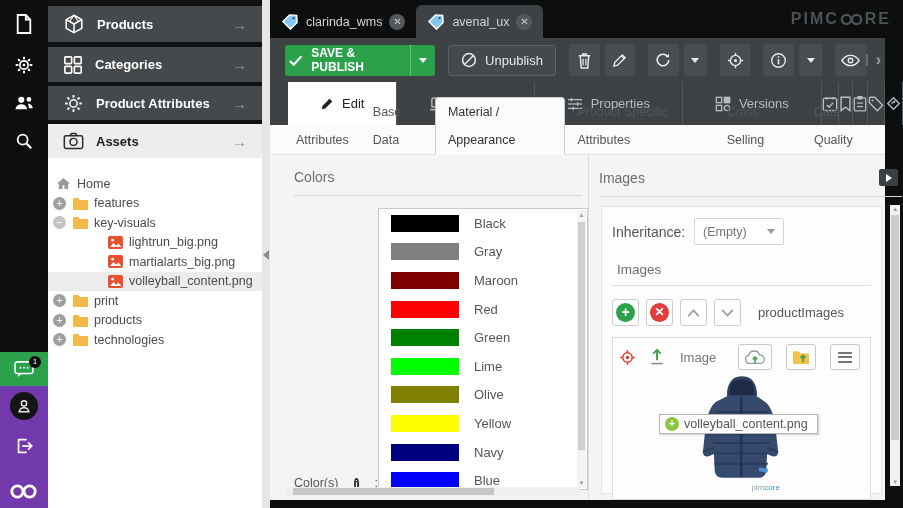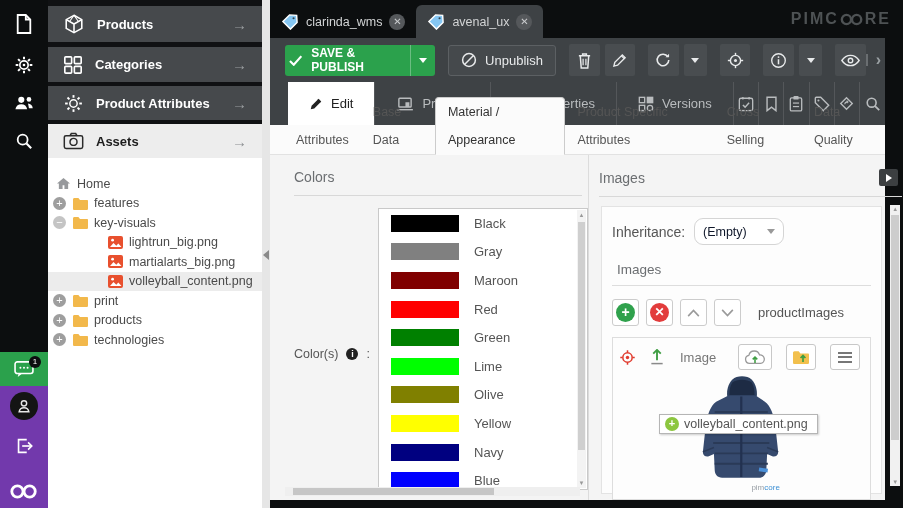--- a/index.html
+++ b/index.html
@@ -49,55 +49,55 @@
 .save-caret{background:#2ba14c;border-left:1px solid rgba(255,255,255,.3);width:26px;display:flex;align-items:center;justify-content:center}
 .unpub{margin-left:13px;height:31px;border:1px solid #5c6063;background:#45494c;border-radius:3px;color:#e8eaeb;font-size:13px;display:flex;align-items:center;gap:8px;padding:0 12px;cursor:pointer}
 .tbtn{width:32px;height:32px;background:#494d50;border-radius:2px;display:flex;align-items:center;justify-content:center;color:#e8eaeb;margin-left:5px;cursor:pointer}
 .tbtn.narrow{width:24px}
 .gap{margin-left:13px}
 .ovf{margin-left:auto;margin-right:4px;display:flex;align-items:center;gap:8px}
 .ovf .bar{width:2px;height:12px;background:#6a6e71}
 .ovf .chev{color:#9aa0a3;font-size:16px;font-weight:bold}
 
 .edittabs{position:absolute;top:82px;left:0;width:615px;height:43px;background:#3e4245;display:flex}
-.etab{display:flex;align-items:center;gap:8px;padding:0 21px;color:#b9bcbe;font-size:13px;border-right:1px solid #54575a;cursor:pointer}
+.etab{display:flex;align-items:center;gap:8px;padding:0 32px;color:#b9bcbe;font-size:13px;border-right:1px solid #54575a;cursor:pointer}
 .etab.active{background:#fff;color:#222;margin-left:18px}
 .itab{width:41px;display:flex;align-items:center;justify-content:center;color:#b9bcbe;border-right:1px solid #54575a;cursor:pointer}
 .itab:last-child{border-right:none}
 
 .secttabs{position:absolute;top:125px;left:0;width:615px;height:30px;background:#fbfbfb;display:flex;align-items:flex-end;padding-left:14px;border-bottom:1px solid #e2e2e2}
 .stab{padding:0 12px;line-height:28px;font-size:12.5px;color:#555;cursor:pointer}
 .stab.active{border:1px solid #ccc;border-bottom:1px solid #fbfbfb;border-radius:4px 4px 0 0;margin-bottom:-1px;background:#fbfbfb;color:#333}
 
 
 .content{position:absolute;top:155px;left:0;width:615px;height:345px;background:#f4f4f4;display:flex}
 .colcol{width:322px;position:relative;padding:14px 0 0 24px}
 .ptitle{font-size:14px;color:#6b6e71}
 .phr{border:none;border-top:1px solid #d8d8d8;margin:10px 6px 0 0}
 .fieldrow{display:flex;margin-top:12px}
-.flabel{width:84px;font-size:12.5px;color:#555;display:flex;align-items:center;gap:8px;padding-top:10px}
+.flabel{width:84px;font-size:12.5px;color:#555;display:flex;align-items:flex-end;gap:16px;padding-top:10px}
 .icirc{width:12px;height:12px;border-radius:50%;background:#222;color:#fff;font-size:9px;line-height:12px;text-align:center;font-weight:bold}
 .colorlist{position:relative;width:210px;height:282px;background:#fff;border:1px solid #c9c9c9;overflow:hidden}
 .crow{display:flex;align-items:center;height:28.6px;padding-left:12px}
 .swatch{width:68px;height:17px;flex:0 0 68px}
 .cname{margin-left:15px;font-size:13px;color:#555}
 .vscroll{position:absolute;right:1px;top:1px;bottom:1px;width:9px;background:#f3f3f3}
 .vthumb{position:absolute;left:1px;right:1px;top:12px;bottom:38px;background:#cfcfcf}
 .sarrow{position:absolute;left:0;width:9px;text-align:center;font-size:6px;color:#999}
 .hscroll{position:absolute;left:15px;right:8px;bottom:4px;height:9px;background:#efefef}
 .hthumb{position:absolute;left:8px;top:1px;bottom:1px;width:68%;background:#c6c6c6}
 
 .imgcol{flex:1;position:relative;padding:14px 0 0 10px;border-left:1px solid #dcdcdc}
 .imghead{display:flex;align-items:center;margin-right:10px}
 .expbtn{margin-left:auto;width:19px;height:17px;background:#3c3f41;border-radius:2px;display:flex;align-items:center;justify-content:center;cursor:pointer}
 .tri-r{width:0;height:0;border-top:4px solid transparent;border-bottom:4px solid transparent;border-left:6px solid #fff}
 .ipanel{position:relative;margin:9px 26px 0 2px;height:288px;background:#fdfdfd;border:1px solid #e3e3e3;padding:11px 10px}
 .inhrow{display:flex;align-items:center}
 .inhlabel{font-size:14px;color:#555;width:82px}
-.selectbox{width:90px;height:27px;background:#fff;border:1px solid #d5d5d5;border-radius:9px;display:flex;align-items:center;justify-content:space-between;padding:0 8px;font-size:12.5px;color:#0f172a;cursor:pointer}
+.selectbox{width:90px;height:27px;background:#fff;border:1px solid #d5d5d5;border-radius:2px;display:flex;align-items:center;justify-content:space-between;padding:0 8px;font-size:12.5px;color:#737373;cursor:pointer}
 .dcaret{width:0;height:0;border-left:4px solid transparent;border-right:4px solid transparent;border-top:5px solid #999}
 .subT{margin-top:17px;font-size:13.5px;color:#6b6e71;padding-left:5px}
 .subhr{border:none;border-top:1px solid #ddd;margin:8px 0 0 0}
 .btnrow{margin-top:13px;display:flex;align-items:center;gap:7px}
 .sqbtn{width:27px;height:27px;background:#fff;border:1px solid #ccc;border-radius:3px;display:flex;align-items:center;justify-content:center;cursor:pointer}
 .gplus{width:19px;height:19px;border-radius:50%;background:#2fa14c;color:#fff;font-size:14px;line-height:18px;text-align:center;font-weight:bold}
 .rx{width:19px;height:19px;border-radius:50%;background:#e23c3c;color:#fff;font-size:12px;line-height:18px;text-align:center;font-weight:bold}
 .grplabel{margin-left:10px;font-size:13px;color:#555}
 .widget{margin-top:11px;border:1px solid #ddd;background:#fdfdfd;padding:6px;height:163px}
 .whead{display:flex;align-items:center;gap:14px}

